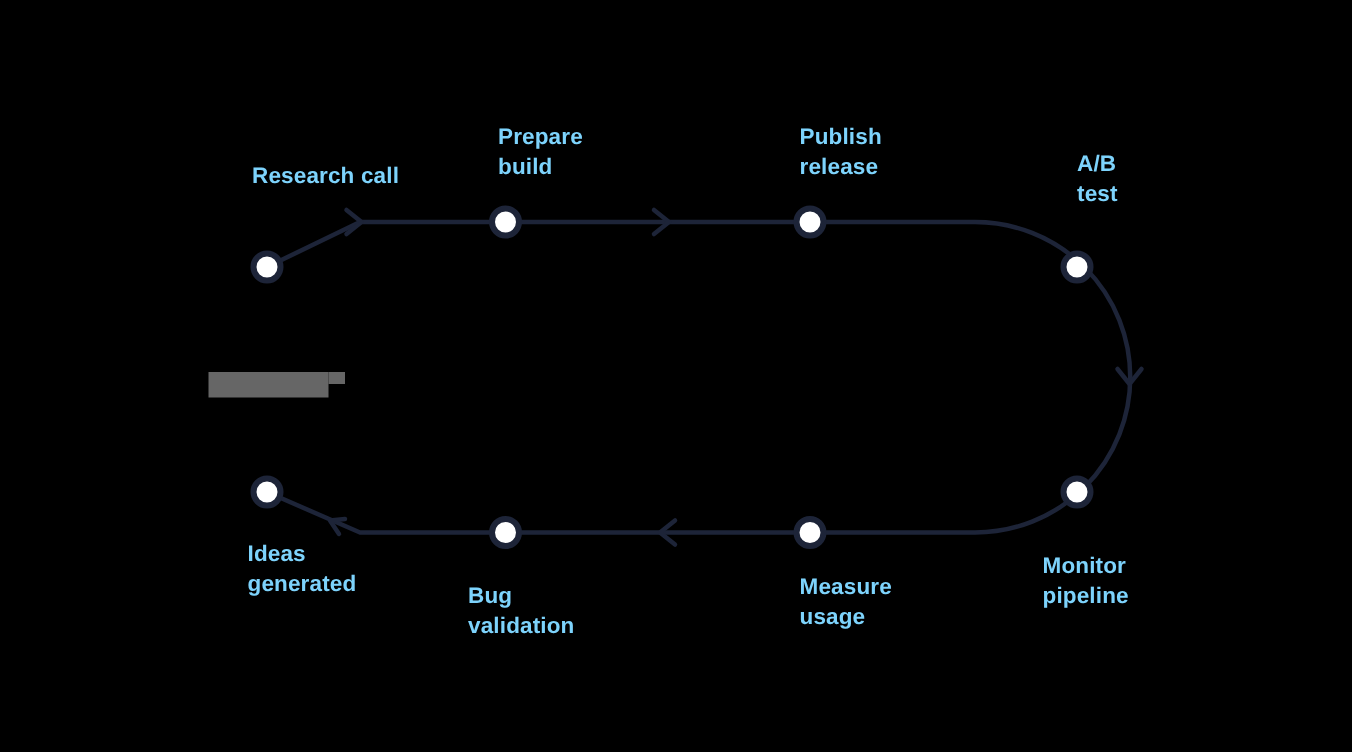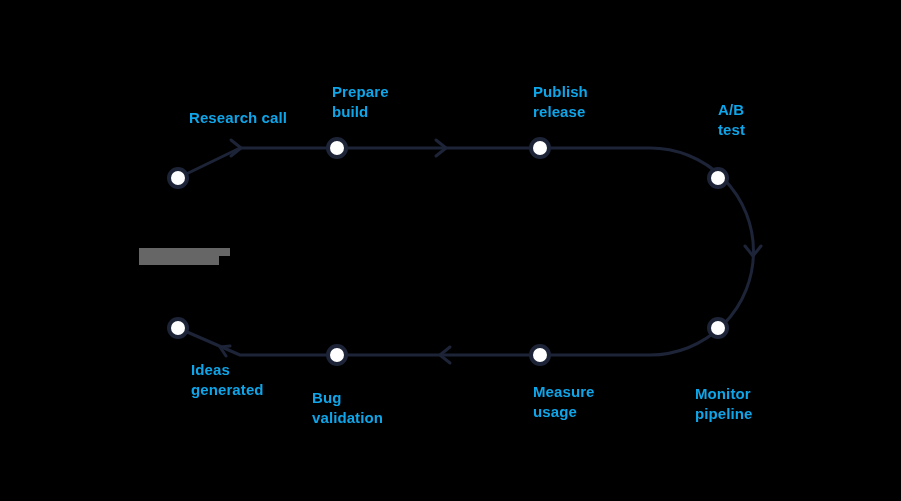--- a/index.html
+++ b/index.html
@@ -3,21 +3,21 @@
 <meta charset="utf-8">
 <style>
   html,body{margin:0;padding:0;background:#000;}
   .canvas{
     position:relative;width:901px;height:501px;background:#000000;overflow:hidden;
     font-family:"Liberation Sans", sans-serif;
   }
   .diagram-svg{position:absolute;left:0;top:0;}
   .node-label{
     position:absolute;
-    color:#0ea5e9;
+    color:#7dd3fc;
     font-size:15px;
     font-weight:600;
     line-height:1.32;
     white-space:pre-line;
     letter-spacing:.1px;
   }
   .redacted-bar{position:absolute;background:#666666;}
   .redacted-bar.main{left:139px;top:248px;width:80px;height:17px;}
   .redacted-bar.notch{left:219px;top:248px;width:11px;height:8px;}
 </style>
@@ -39,32 +39,32 @@
     <circle cx="178" cy="178" r="9" fill="#ffffff" stroke="#1d2438" stroke-width="4"></circle>
     <circle cx="337" cy="148" r="9" fill="#ffffff" stroke="#1d2438" stroke-width="4"></circle>
     <circle cx="540" cy="148" r="9" fill="#ffffff" stroke="#1d2438" stroke-width="4"></circle>
     <circle cx="718" cy="178" r="9" fill="#ffffff" stroke="#1d2438" stroke-width="4"></circle>
     <circle cx="718" cy="328" r="9" fill="#ffffff" stroke="#1d2438" stroke-width="4"></circle>
     <circle cx="540" cy="355" r="9" fill="#ffffff" stroke="#1d2438" stroke-width="4"></circle>
     <circle cx="337" cy="355" r="9" fill="#ffffff" stroke="#1d2438" stroke-width="4"></circle>
     <circle cx="178" cy="328" r="9" fill="#ffffff" stroke="#1d2438" stroke-width="4"></circle>
   </svg>
 
-  <div class="node-label" style="left:168px;top:108px;margin-left:21px;">Research call</div>
+  <div class="node-label" style="left:168px;top:108px;">Research call</div>
   <div class="node-label" style="left:332px;top:82px;">Prepare
 build</div>
   <div class="node-label" style="left:533px;top:82px;">Publish
 release</div>
   <div class="node-label" style="left:718px;top:100px;">A/B
 test</div>
-  <div class="node-label" style="left:695px;top:368px;margin-top:16px;">Monitor
+  <div class="node-label" style="left:695px;top:368px;">Monitor
 pipeline</div>
   <div class="node-label" style="left:533px;top:382px;">Measure
 usage</div>
   <div class="node-label" style="left:312px;top:388px;">Bug
 validation</div>
-  <div class="node-label" style="left:165px;top:360px;margin-left:26px;">Ideas
+  <div class="node-label" style="left:165px;top:360px;">Ideas
 generated</div>
 
   <div class="redacted-bar main"></div>
   <div class="redacted-bar notch"></div>
 
 </div>
 
 </body></html>

